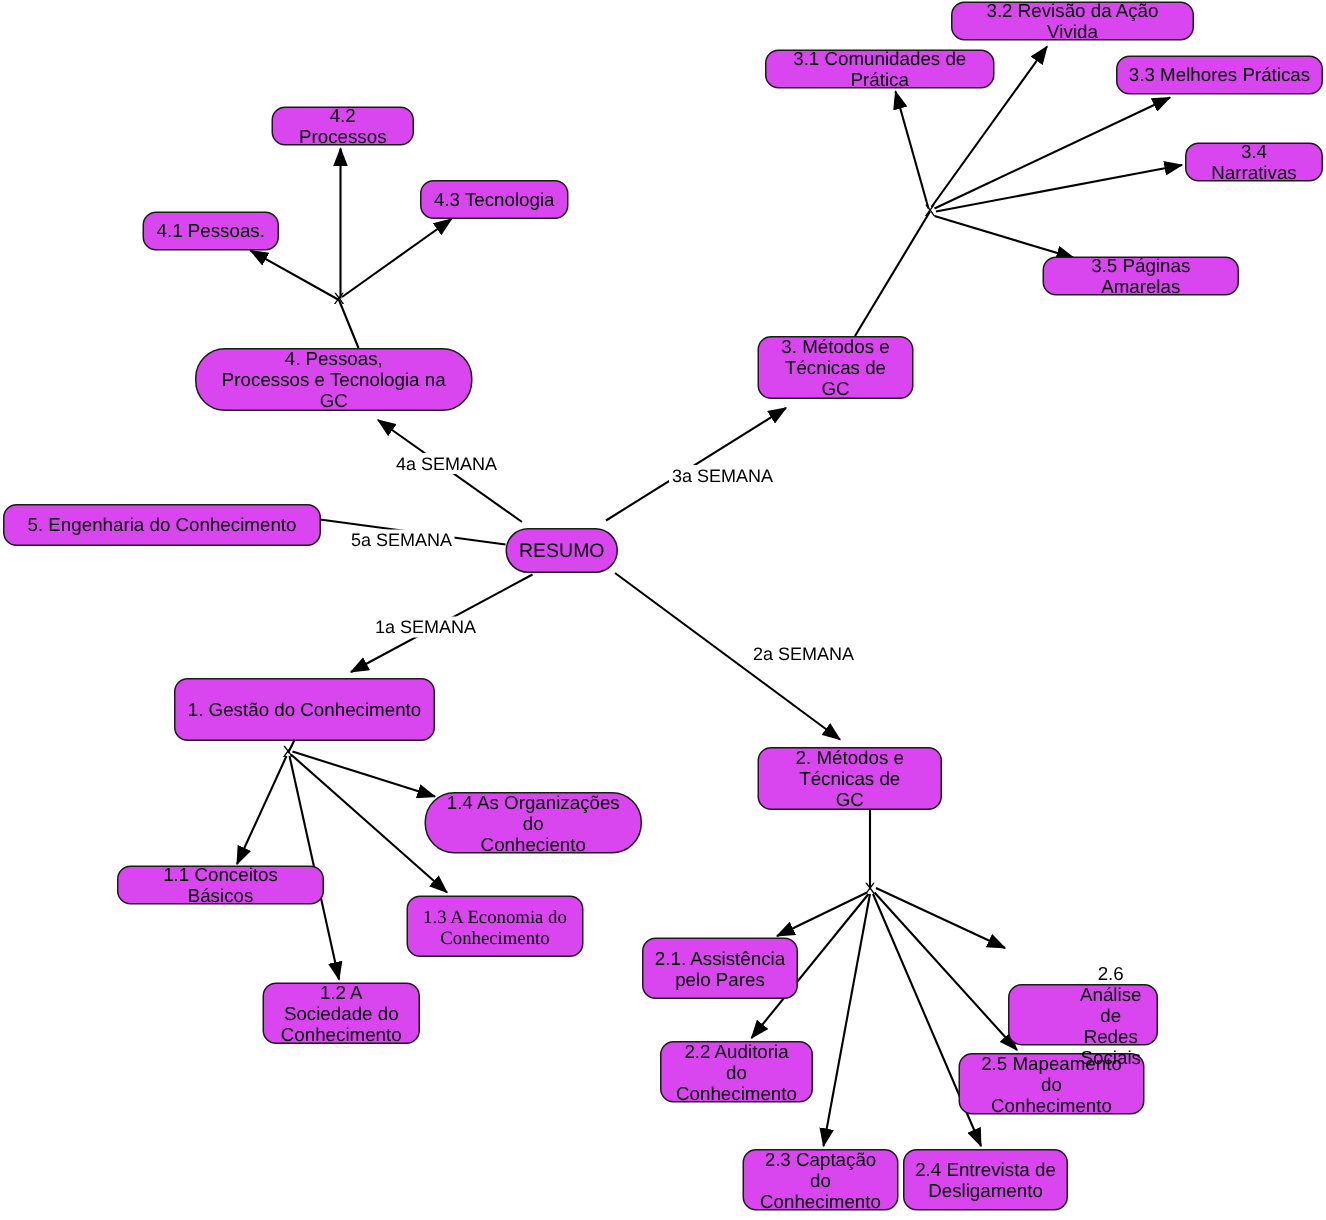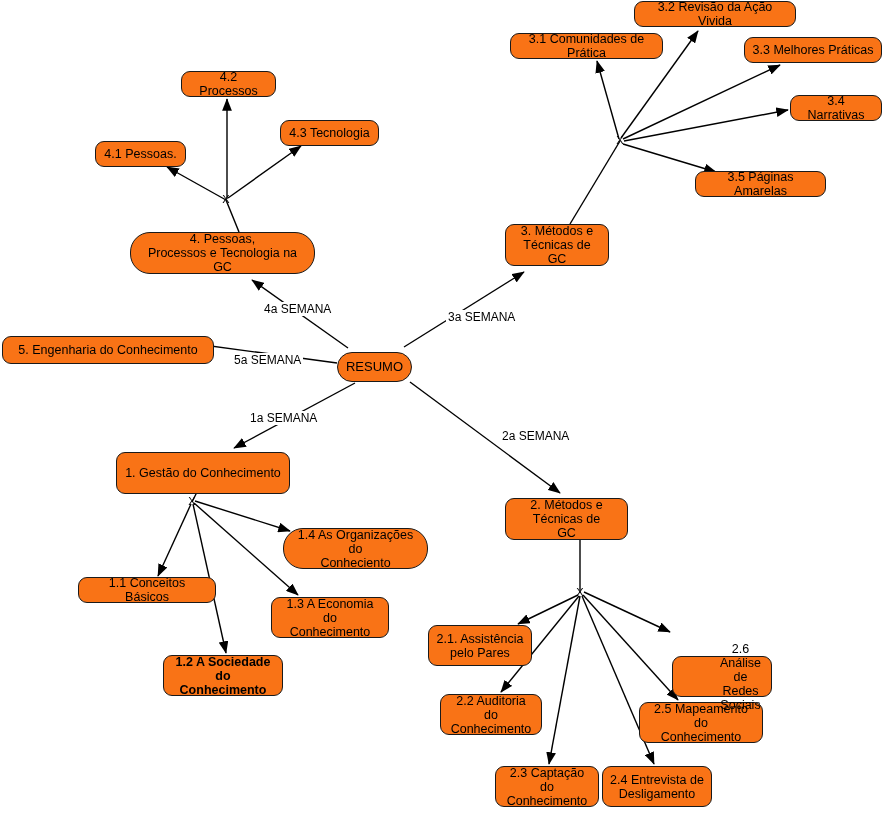--- a/index.html
+++ b/index.html
@@ -32,21 +32,21 @@
   .junction-x {
     font-family: "Liberation Sans", sans-serif;
     font-size: 11px;
     fill: #000000;
     text-anchor: middle;
     dominant-baseline: middle;
   }
   .node {
     position: absolute;
     box-sizing: border-box;
-    background: #f97316;
+    background: #d946ef;
     border: 1.3px solid #1a1a1a;
     border-radius: 9px;
     display: flex;
     align-items: center;
     justify-content: center;
     text-align: center;
     color: #000000;
     font-family: "Liberation Sans", sans-serif;
     font-size: 12.5px;
     line-height: 14px;
@@ -124,23 +124,23 @@
       <div class="node" style="left: 280px; top: 120px; width: 99px; height: 26px;">4.3 Tecnologia</div>
       <div class="node" style="left: 505px; top: 224px; width: 104px; height: 42px;">3. Métodos e
 Técnicas de GC</div>
       <div class="node" style="left: 510px; top: 33px; width: 153px; height: 26px; text-align: center;">3.1 Comunidades de Prática</div>
       <div class="node" style="left: 634px; top: 1px; width: 162px; height: 26px;">3.2 Revisão da Ação Vivida</div>
       <div class="node" style="left: 744px; top: 37px; width: 138px; height: 26px;">3.3 Melhores Práticas</div>
       <div class="node" style="left: 790px; top: 95px; width: 92px; height: 26px;">3.4 Narrativas</div>
       <div class="node" style="left: 695px; top: 171px; width: 131px; height: 26px;">3.5 Páginas Amarelas</div>
       <div class="node" style="left: 116px; top: 452px; width: 174px; height: 42px;">1. Gestão do Conhecimento</div>
       <div class="node" style="left: 78px; top: 577px; width: 138px; height: 26px;">1.1 Conceitos Básicos</div>
-      <div class="node" style="left: 163px; top: 655px; width: 120px; height: 41px; font-weight: bold;">1.2 A Sociedade do
+      <div class="node" style="left: 175px; top: 655px; width: 105px; height: 41px;">1.2 A Sociedade do
 Conhecimento</div>
-      <div class="node" style="left: 271px; top: 597px; width: 118px; height: 41px;">1.3 A Economia do
+      <div class="node" style="left: 271px; top: 597px; width: 118px; height: 41px; font-family: Liberation Serif, serif;">1.3 A Economia do
 Conhecimento</div>
       <div class="node" style="left: 283px; top: 528px; width: 145px; height: 41px; border-radius: 20px;">1.4 As Organizações do
 Conheciento</div>
       <div class="node" style="left: 505px; top: 498px; width: 123px; height: 42px;">2. Métodos e Técnicas de
 GC</div>
       <div class="node" style="left: 428px; top: 625px; width: 104px; height: 41px;">2.1. Assistência
 pelo Pares</div>
       <div class="node" style="left: 440px; top: 694px; width: 102px; height: 41px;">2.2 Auditoria do
 Conhecimento</div>
       <div class="node" style="left: 495px; top: 766px; width: 104px; height: 41px;">2.3 Captação do

